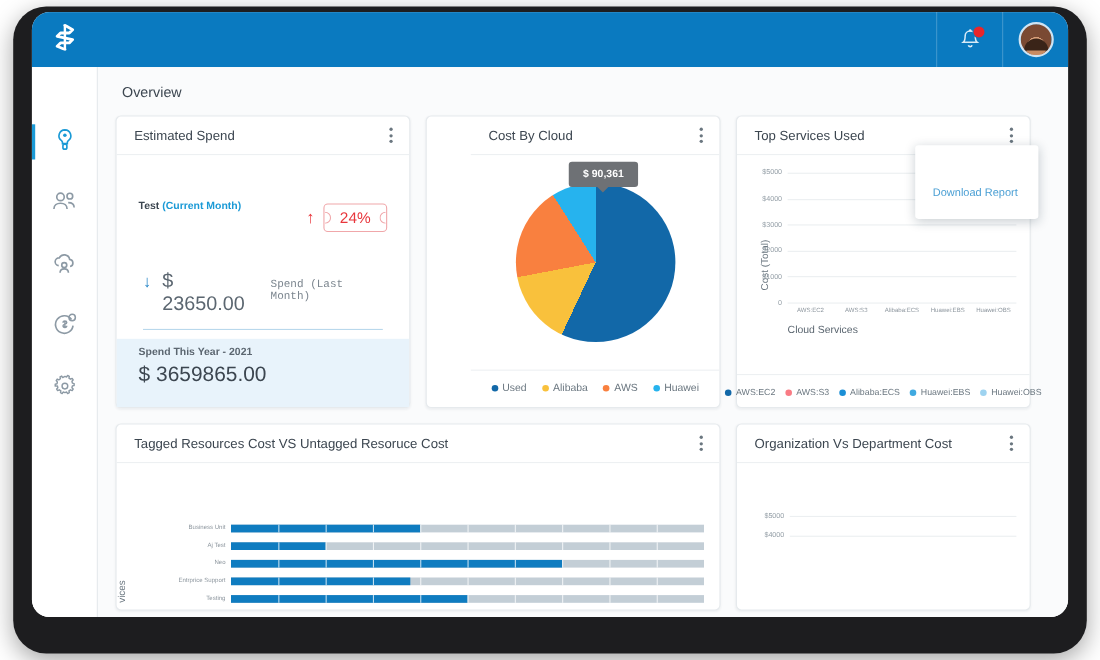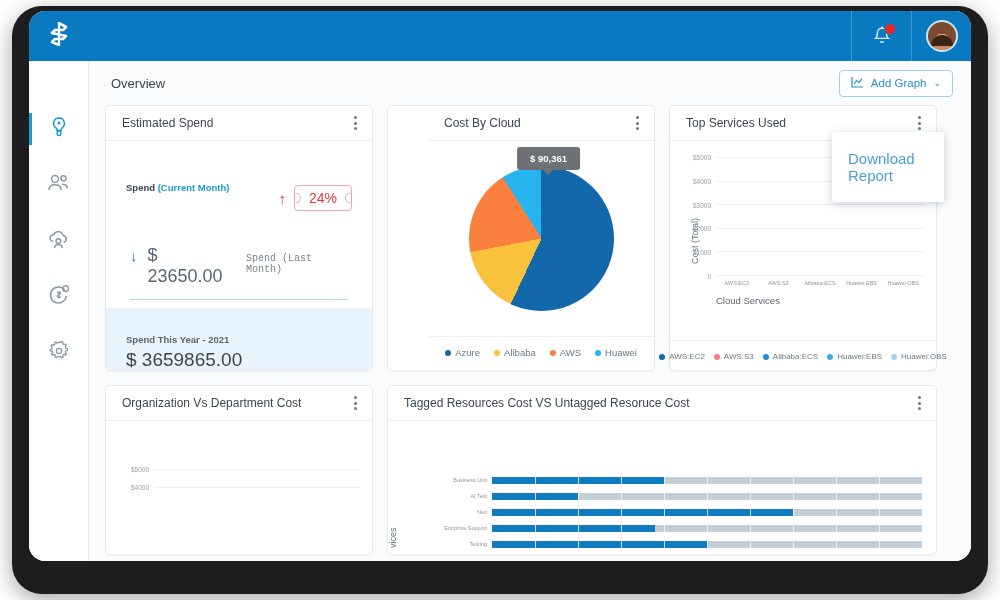--- a/index.html
+++ b/index.html
@@ -139,21 +139,21 @@
   .pct-badge::after { right: -5px; clip-path: inset(0 50% 0 0); }
 
   .es-row2 { display: flex; align-items: baseline; gap: 10px; margin-top: 34px; padding-left: 4px; }
   .arrow-down { color: #1b7fc4; font-size: 15px; line-height: 1; }
   .es-mid { font-size: 18px; color: #5b6670; }
   .es-mid-lbl { font-size: 10px; color: #7b858e; font-family: Liberation Mono, monospace; }
   .es-rule { height: 1px; background: #b9d8ec; margin: 12px 4px 0 4px; }
 
   .es-foot {
     position: absolute; left: 0; bottom: 0; width: 100%; height: 62px;
-    background: #e8f3fb; padding: 26px 20px;
+    background: #e8f3fb; padding: 7px 20px;
   }
   .es-foot-lbl { font-size: 9.5px; font-weight: bold; color: #5b6670; }
   .es-foot-val { font-size: 19px; color: #3c4650; margin-top: 4px; }
 
   
   .pie-wrap { height: 195px; display: flex; align-items: center; justify-content: center; position: relative; }
   .pie { width: 145px; height: 145px; border-radius: 50%; position: relative; }
   .tooltip {
     position: absolute; left: 50%; top: 6px; transform: translateX(-38%);
     background: #6e7175; color: #fff; font-size: 9.5px; font-weight: bold;
@@ -188,21 +188,21 @@
   .xtick { width: 17%; text-align: center; font-size: 5.5px; color: #8d969e; }
   .v-xlabel { position: absolute; left: 46px; right: 12px; top: 154px; font-size: 9.5px; color: #5b6670; }
 
   
   .menu {
     position: absolute; right: -8px; top: 26px; width: 112px;
     background: #fff; border-radius: 3px;
     box-shadow: 0 2px 10px rgba(20,40,60,.22);
     padding: 11px 0; z-index: 40;
   }
-  .menu-item { padding: 7px 16px; font-size: 15px; color: #4a9fd4; cursor: pointer; }
+  .menu-item { padding: 7px 16px; font-size: 10px; color: #4a9fd4; cursor: pointer; margin-top: 20px; }
 
   
   .hchart { position: relative; height: 133px; padding-top: 14px; overflow: hidden; }
   .h-ylabel {
     position: absolute; left: 10px; bottom: 6px; transform: rotate(-90deg); transform-origin: left bottom;
     font-size: 9px; color: #6b7780;
   }
   .h-rows { position: absolute; left: 30px; right: 14px; top: 52px; }
   .h-row { display: flex; align-items: center; height: 14px; margin-bottom: 2px; }
   .h-lbl { width: 74px; text-align: right; font-size: 5.5px; color: #8d969e; padding-right: 5px; }
@@ -294,48 +294,38 @@
             </svg>
       </span>
     </div>
   </div>
 
   <div class="content">
 
     <div class="content-head">
       <span class="page-title">Overview</span>
       <span class="head-spacer"></span>
-      <button class="add-graph">
-        <span>
-          <svg width="13" height="12" viewBox="0 0 13 12">
-                <path d="M1 1v10h11" stroke="#2a8fc9" stroke-width="1.2" fill="none"></path>
-                <path d="M3 8l2.5-3.4L8 6.6 11 2.6" stroke="#2a8fc9" stroke-width="1.2" fill="none"></path>
-              </svg>
-        </span>
-        <span>Add Graph</span>
-        <span class="chev">⌄</span>
-      </button>
     </div>
 
     <div class="grid">
 
       <div class="card card-a">
         <div class="card-head">
           <span class="card-title">Estimated Spend</span>
           <span class="kebab">
                 <i></i>
                 <i></i>
                 <i></i>
               </span>
         </div>
         <div class="es-body">
           <div class="es-row">
             <div>
               <div class="es-sub">
-                <span>Spend </span><span class="hl">(Current Month)</span>
+                <span>Test </span><span class="hl">(Current Month)</span>
               </div>
             </div>
             <div class="es-right">
               <span class="arrow-up">↑</span>
               <span class="pct-badge">24%</span>
             </div>
           </div>
           <div class="es-row2">
             <span class="arrow-down">↓</span>
             <span class="es-mid">$ 23650.00</span>
@@ -358,21 +348,21 @@
                 <i></i>
               </span>
         </div>
         <div class="pie-wrap">
           <div class="pie" id="pie-el" style="background: conic-gradient(rgb(18, 104, 168) 0deg, rgb(18, 104, 168) 205.2deg, rgb(249, 193, 60) 205.2deg, rgb(249, 193, 60) 259.2deg, rgb(249, 128, 63) 259.2deg, rgb(249, 128, 63) 327.6deg, rgb(38, 179, 238) 327.6deg, rgb(38, 179, 238) 360deg);"></div>
           <div class="tooltip">$ 90,361</div>
         </div>
         <div class="legend" id="pie-legend">
               <span class="lg">
                 <i class="dot" style="background:#1268a8"></i>
-                <span>Azure</span>
+                <span>Used</span>
               </span>
               <span class="lg">
                 <i class="dot" style="background:#f9c13c"></i>
                 <span>Alibaba</span>
               </span>
               <span class="lg">
                 <i class="dot" style="background:#f9803f"></i>
                 <span>AWS</span>
               </span>
               <span class="lg">
@@ -457,58 +447,20 @@
               </span>
               <span class="lg">
                 <i class="dot" style="background:#3fa9e0"></i>
                 <span>Huawei:EBS</span>
               </span>
               <span class="lg">
                 <i class="dot" style="background:#9ed3f0"></i>
                 <span>Huawei:OBS</span>
               </span>
             </div>
-      </div>
-
-      <div class="card card-e">
-        <div class="card-head">
-          <span class="card-title">Organization Vs Department Cost</span>
-          <span class="kebab">
-                <i></i>
-                <i></i>
-                <i></i>
-              </span>
-        </div>
-        <div class="ochart">
-          <div class="o-plot" id="o-plot">
-            <div class="o-bars" id="o-bars">
-                  <div class="o-col">
-                    <div class="o-bar" style="height: 75.6%; background: rgb(26, 143, 214);"></div>
-                  </div>
-                  <div class="o-col">
-                    <div class="o-bar" style="height: 88%; background: rgb(158, 211, 240);"></div>
-                  </div>
-                  <div class="o-col">
-                    <div class="o-bar" style="height: 0%; background: rgb(255, 255, 255);"></div>
-                  </div>
-                  <div class="o-col">
-                    <div class="o-bar" style="height: 75.6%; background: rgb(26, 143, 214);"></div>
-                  </div>
-                  <div class="o-col">
-                    <div class="o-bar" style="height: 77%; background: rgb(15, 124, 192);"></div>
-                  </div>
-                </div>
-          <div class="gridline" style="top: 20%;">
-                  <span class="ytick" style="top: 20%;">$4000</span>
-                </div>
-                <div class="gridline" style="top: 0%;">
-                  <span class="ytick" style="top: 0%;">$5000</span>
-                </div>
-              </div>
-        </div>
       </div>
 
       <div class="card card-d">
         <div class="card-head">
           <span class="card-title">Tagged Resources Cost VS Untagged Resoruce Cost</span>
           <span class="kebab">
                 <i></i>
                 <i></i>
                 <i></i>
               </span>
@@ -588,17 +540,55 @@
                     <div class="h-vgrid" style="left: 60%;"></div>
                     <div class="h-vgrid" style="left: 70%;"></div>
                     <div class="h-vgrid" style="left: 80%;"></div>
                     <div class="h-vgrid" style="left: 90%;"></div>
                   </div>
                 </div>
               </div>
         </div>
       </div>
 
+      <div class="card card-e">
+        <div class="card-head">
+          <span class="card-title">Organization Vs Department Cost</span>
+          <span class="kebab">
+                <i></i>
+                <i></i>
+                <i></i>
+              </span>
+        </div>
+        <div class="ochart">
+          <div class="o-plot" id="o-plot">
+            <div class="o-bars" id="o-bars">
+                  <div class="o-col">
+                    <div class="o-bar" style="height: 75.6%; background: rgb(26, 143, 214);"></div>
+                  </div>
+                  <div class="o-col">
+                    <div class="o-bar" style="height: 88%; background: rgb(158, 211, 240);"></div>
+                  </div>
+                  <div class="o-col">
+                    <div class="o-bar" style="height: 0%; background: rgb(255, 255, 255);"></div>
+                  </div>
+                  <div class="o-col">
+                    <div class="o-bar" style="height: 75.6%; background: rgb(26, 143, 214);"></div>
+                  </div>
+                  <div class="o-col">
+                    <div class="o-bar" style="height: 77%; background: rgb(15, 124, 192);"></div>
+                  </div>
+                </div>
+          <div class="gridline" style="top: 20%;">
+                  <span class="ytick" style="top: 20%;">$4000</span>
+                </div>
+                <div class="gridline" style="top: 0%;">
+                  <span class="ytick" style="top: 0%;">$5000</span>
+                </div>
+              </div>
+        </div>
+      </div>
+
     </div>
   </div>
 
 </div>
 </div>
 
 </body></html>

